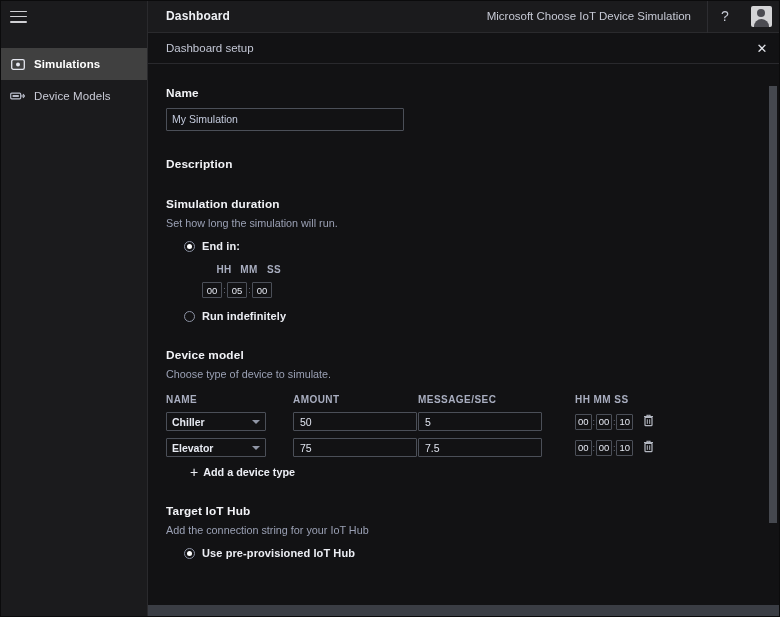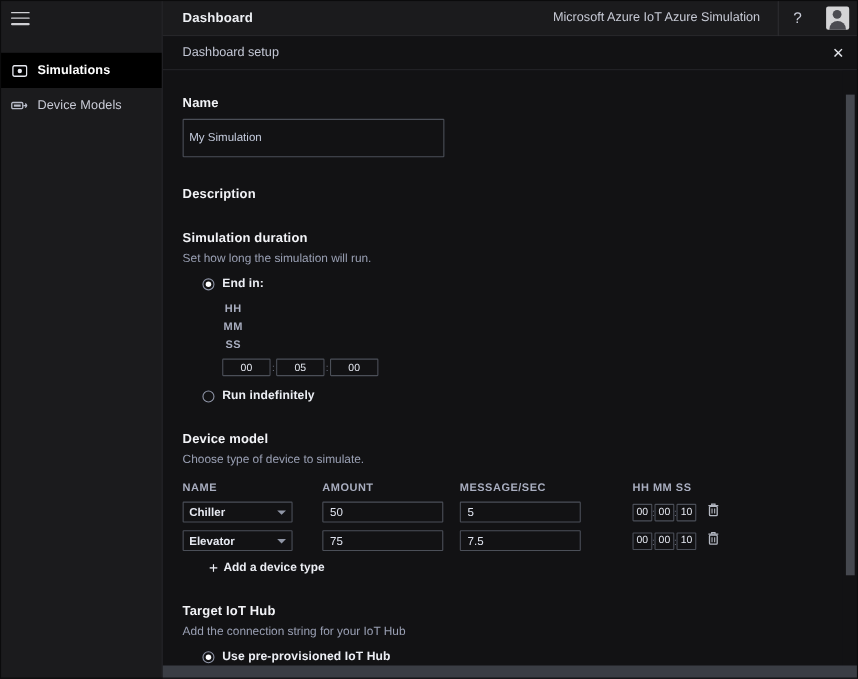--- a/index.html
+++ b/index.html
@@ -22,21 +22,21 @@
   .hamburger-wrap {
     height: 33px; display: flex; align-items: center; padding-left: 10px;
   }
   .hamburger { width: 17px; height: 12px; display: flex; flex-direction: column; justify-content: space-between; cursor: pointer; }
   .hamburger span { display: block; height: 1.6px; background: #d0d0d4; border-radius: 1px; }
   .side-spacer { height: 15px; }
   .side-item {
     height: 32px; display: flex; align-items: center; gap: 9px;
     padding-left: 10px; color: #c9cbd6; font-size: 11.5px; cursor: pointer;
   }
-  .side-item.active { background: #000000; color: #ffffff; font-weight: bold; }
+  .side-item.active { background: #404040; color: #ffffff; font-weight: bold; }
   .side-item .lbl { letter-spacing: .1px; }
   .ico { width: 15px; height: 15px; display: inline-flex; align-items: center; justify-content: center; flex: 0 0 15px; }
   .ico svg { display: block; }
 
   
   .main { flex: 1 1 auto; display: flex; flex-direction: column; min-width: 0; position: relative; }
 
   .topbar {
     height: 33px; background: #1b1b1d; border-bottom: 1px solid #2a2a2d;
     display: flex; align-items: center; flex: 0 0 33px;
@@ -69,21 +69,21 @@
     background: #121214; padding: 22px 0 0 0;
   }
   .content { padding: 0 18px 0 18px; }
 
   .sec-title { font-size: 11.8px; color: #f2f3f7; font-weight: bold; letter-spacing: .15px; }
   .sec-sub { font-size: 10.8px; color: #9aa0b4; margin-top: 6px; }
 
   .field-label { font-size: 11.8px; color: #f2f3f7; font-weight: bold; letter-spacing: .15px; }
 
   .txt-input {
-    margin-top: 8px; width: 238px; height: 35px; background: #121214;
+    margin-top: 8px; width: 238px; height: 23px; background: #121214;
     border: 1px solid #4b4f58; color: #c4cbdd; font-size: 10.5px;
     font-family: "Liberation Sans", sans-serif;
     padding: 0 5px; line-height: 15px; outline: none; border-radius: 1px;
     display: flex; align-items: center;
   }
   .txt-area {
     margin-top: 8px; width: 238px; height: 54px; background: #121214;
     border: 1px solid #4b4f58; color: #c4cbdd; font-size: 10.5px;
     padding: 4px 5px; border-radius: 1px; line-height: 14px;
   }
@@ -103,25 +103,25 @@
     width: 11px; height: 11px; border-radius: 50%; border: 1px solid #8d93a5;
     background: transparent; position: relative; flex: 0 0 11px; cursor: pointer;
   }
   .radio.checked::after {
     content: ""; position: absolute; width: 5px; height: 5px; border-radius: 50%;
     background: #ffffff; left: 2px; top: 2px;
   }
   .radio-label { font-size: 11px; color: #eceef4; font-weight: bold; letter-spacing: .1px; }
 
   
-  .time-hdr { display: flex; margin-left: 36px; margin-top: 12px; gap: 5px; flex-direction: column; }
+  .time-hdr { display: flex; margin-left: 48px; margin-top: 12px; gap: 5px; }
   .time-hdr span { width: 20px; text-align: center; font-size: 10px; color: #a9aec0; font-weight: bold; letter-spacing: .4px; }
   .time-row { display: flex; align-items: center; margin-left: 36px; margin-top: 7px; }
   .time-box {
-    width: 44px; height: 16px; border: 1px solid #4b4f58; background: #121214;
+    width: 20px; height: 16px; border: 1px solid #4b4f58; background: #121214;
     color: #e6e9f2; font-size: 9.5px; display: flex; align-items: center; justify-content: center;
     border-radius: 1px;
   }
   .time-colon { width: 5px; text-align: center; color: #6d7283; font-size: 9px; }
 
   
   .dev-table { margin-top: 14px; }
   .dev-head { display: flex; align-items: flex-end; }
   .dev-head div { font-size: 10px; color: #a9aec0; font-weight: bold; letter-spacing: .45px; }
   .c-name { width: 120px; flex: 0 0 120px; }
@@ -132,21 +132,21 @@
 
   .dev-row { display: flex; align-items: center; margin-top: 7px; }
   .select-box {
     width: 100px; height: 19px; border: 1px solid #4b4f58; background: #121214;
     display: flex; align-items: center; padding: 0 5px; border-radius: 1px;
     cursor: pointer; position: relative; gap: 10px;
   }
   .select-box .sv { font-size: 10.5px; color: #e7eaf2; font-weight: bold; flex: 1 1 auto; }
   .chev { width: 0; height: 0; border-left: 4px solid transparent; border-right: 4px solid transparent; border-top: 4px solid #9096a6; }
   .cell-input {
-    width: 110px; height: 19px; border: 1px solid #4b4f58; background: #121214;
+    width: 124px; height: 19px; border: 1px solid #4b4f58; background: #121214;
     color: #dfe3ee; font-size: 10.5px; display: flex; align-items: center;
     padding: 0 6px; border-radius: 1px;
   }
   .row-time { display: flex; align-items: center; }
   .trash-btn { width: 30px; display: flex; align-items: center; justify-content: center; cursor: pointer; }
 
   .add-link {
     display: flex; align-items: center; gap: 5px; margin-left: 24px; margin-top: 9px;
     font-size: 10.8px; color: #eceef4; font-weight: bold; cursor: pointer;
   }
@@ -197,21 +197,21 @@
       </span>
       <span class="lbl">Device Models</span>
     </div>
   </div>
 
   <div class="main">
 
     <div class="topbar">
       <div class="topbar-title">Dashboard</div>
       <div class="topbar-spring"></div>
-      <div class="app-name">Microsoft Azure IoT Azure Simulation</div>
+      <div class="app-name">Microsoft Choose IoT Device Simulation</div>
       <div class="topbar-sep"></div>
       <div class="help-btn">
         <span>?</span>
       </div>
       <div class="avatar-btn">
         <div class="avatar"></div>
       </div>
     </div>
 
     <div class="panel-head">

